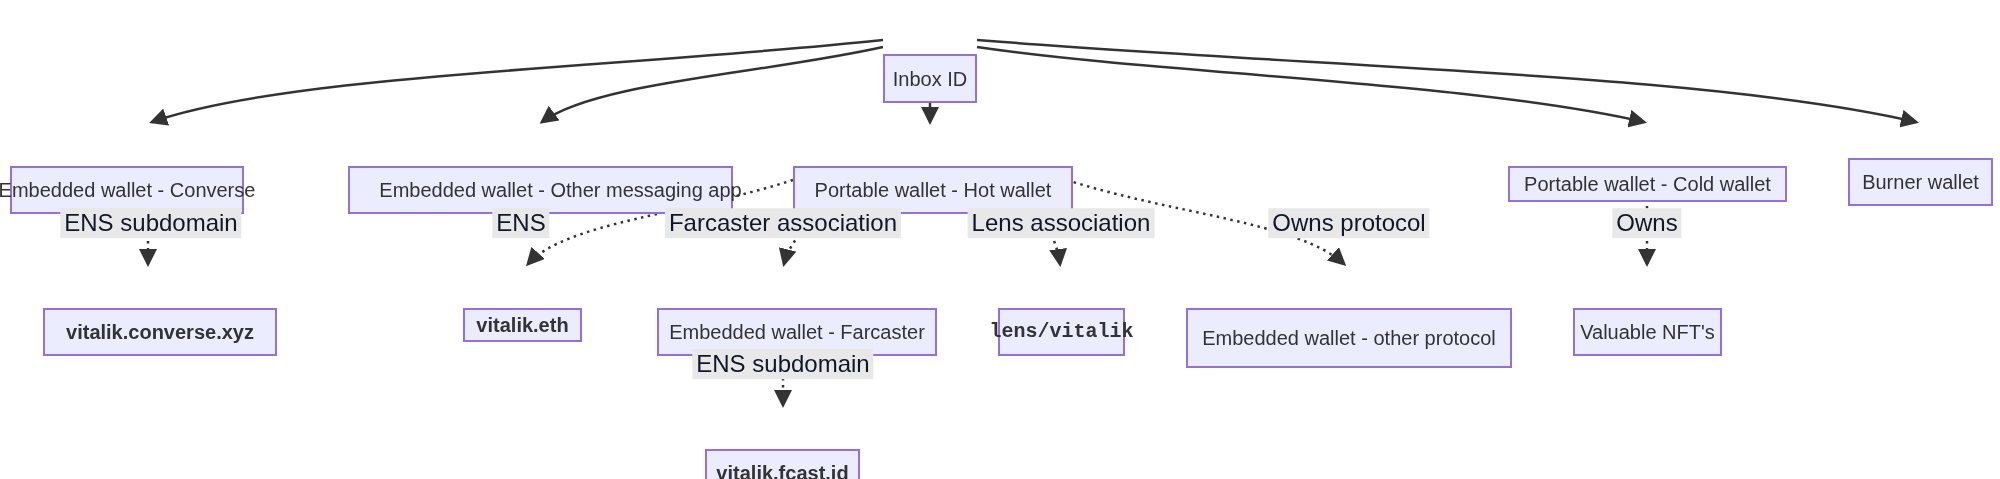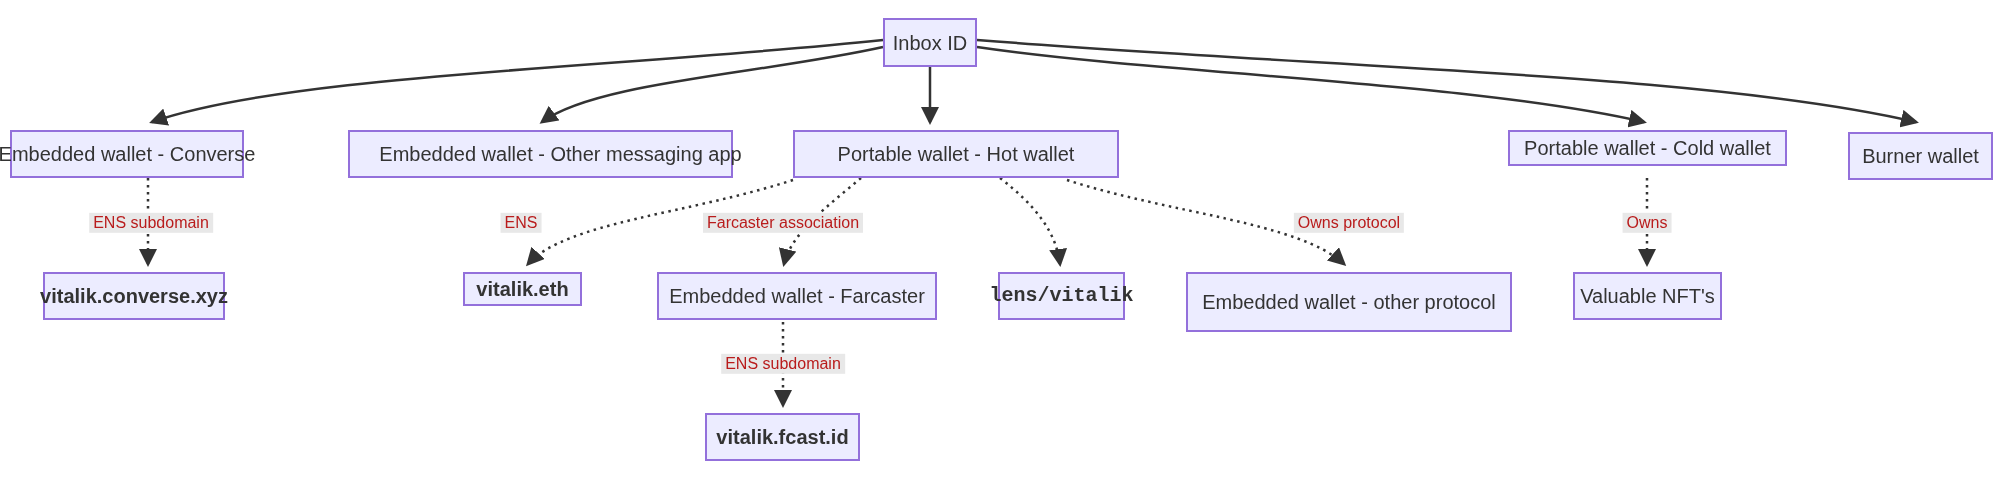--- a/index.html
+++ b/index.html
@@ -33,28 +33,29 @@
     background: #ECECFF;
     border: 2px solid #9370DB;
     color: #333333;
     font-size: 20px;
     display: flex;
     align-items: center;
     justify-content: center;
     text-align: right;
     white-space: nowrap;
     line-height: 1;
+    margin-top: 36px;
   }
   .node.bold { font-weight: 700; }
   .edge-label {
     position: absolute;
     transform: translate(-50%, -50%);
     background: #e8e8e8;
-    color: #b91c1c;
-    font-size: 16px;
+    color: #0f172a;
+    font-size: 24px;
     line-height: 1.15;
     padding: 1px 4px;
     white-space: nowrap;
   }
 </style>
 </head>
 <body>
 
 <div id="canvas">
 
@@ -77,33 +78,34 @@
     <path class="edge-dotted" d="M 1000,178 C 1036,206 1056,232 1060,264" marker-end="url(#arrow)"></path>
     <path class="edge-dotted" d="M 1067,180 C 1172,214 1298,222 1344,264" marker-end="url(#arrow)"></path>
     <path class="edge-dotted" d="M 1647,178 L 1647,264" marker-end="url(#arrow)"></path>
     <path class="edge-dotted" d="M 783,322 L 783,405" marker-end="url(#arrow)"></path>
   </svg>
 
   <div class="node" style="left:883px; top:18px; width:94px; height:49px;">Inbox ID</div>
 
   <div class="node" style="left:10px; top:130px; width:234px; height:48px;">Embedded wallet - Converse</div>
   <div class="node" style="left:348px; top:130px; width:385px; height:48px;padding-left:40px;">Embedded wallet - Other messaging app</div>
-  <div class="node" style="left:793px; top:130px; width:326px; height:48px;">Portable wallet - Hot wallet</div>
+  <div class="node" style="left:793px; top:130px; width:280px; height:48px;">Portable wallet - Hot wallet</div>
   <div class="node" style="left:1508px; top:130px; width:279px; height:36px;">Portable wallet - Cold wallet</div>
-  <div class="node" style="left:1848px; top:132px; width:145px; height:48px;">Burner wallet</div>
+  <div class="node" style="left:1848px; top:122px; width:145px; height:48px;">Burner wallet</div>
 
-  <div class="node bold" style="left:43px; top:272px; width:182px; height:48px;">vitalik.converse.xyz</div>
+  <div class="node bold" style="left:43px; top:272px; width:234px; height:48px;">vitalik.converse.xyz</div>
   <div class="node bold" style="left:463px; top:272px; width:119px; height:34px;">vitalik.eth</div>
   <div class="node" style="left:657px; top:272px; width:280px; height:48px;">Embedded wallet - Farcaster</div>
   <div class="node bold" style="left:998px; top:272px; width:127px; height:48px;font-family:Liberation Mono, monospace;">lens/vitalik</div>
   <div class="node" style="left:1186px; top:272px; width:326px; height:60px;">Embedded wallet - other protocol</div>
   <div class="node" style="left:1573px; top:272px; width:149px; height:48px;">Valuable NFT's</div>
 
   <div class="node bold" style="left:705px; top:413px; width:155px; height:48px;">vitalik.fcast.id</div>
 
   <div class="edge-label" style="left:151px; top:223px;">ENS subdomain</div>
   <div class="edge-label" style="left:521px; top:223px;">ENS</div>
   <div class="edge-label" style="left:783px; top:223px;">Farcaster association</div>
+  <div class="edge-label" style="left:1061px; top:223px;">Lens association</div>
   <div class="edge-label" style="left:1349px; top:223px;">Owns protocol</div>
   <div class="edge-label" style="left:1647px; top:223px;">Owns</div>
   <div class="edge-label" style="left:783px; top:364px;">ENS subdomain</div>
 
 </div>
 
 </body></html>

